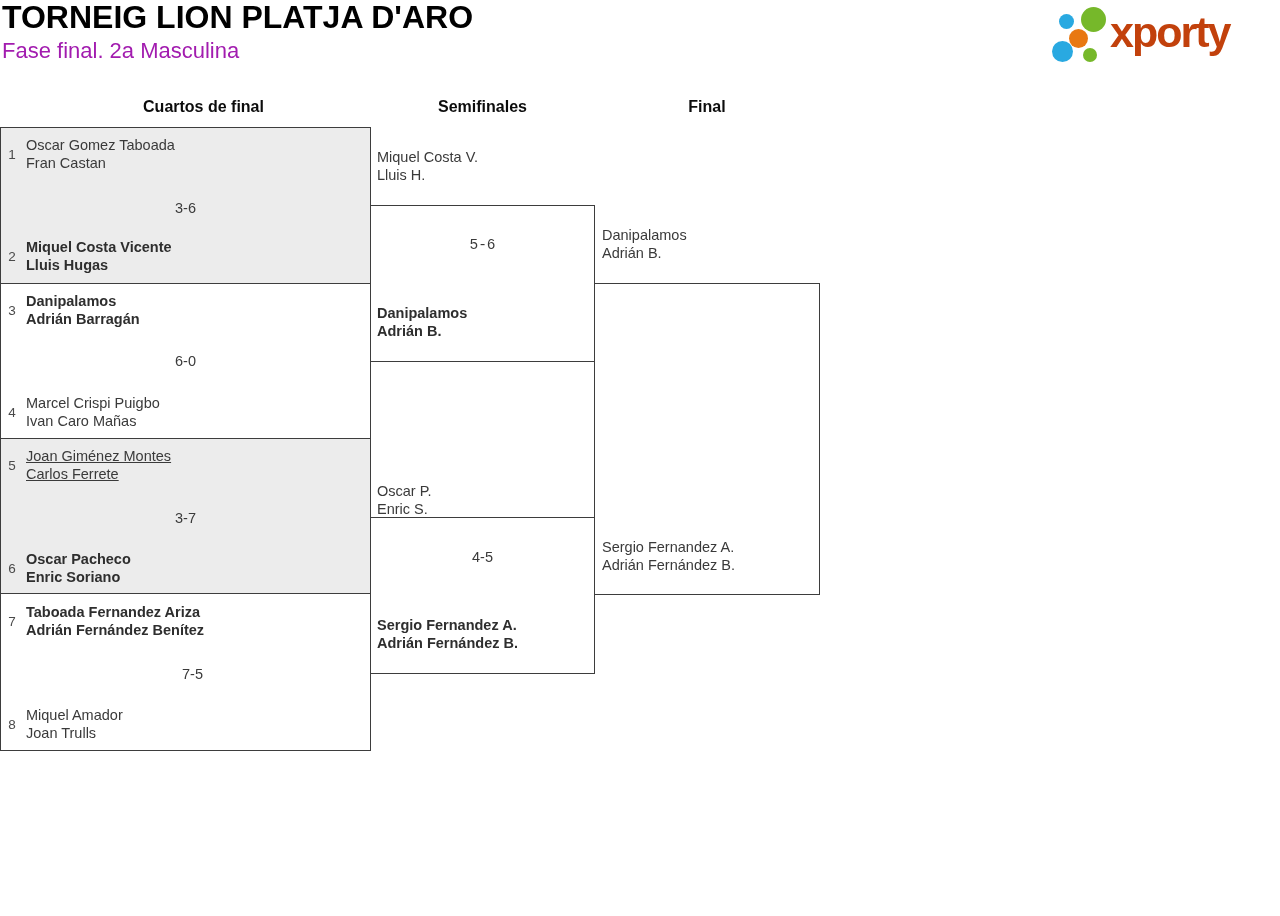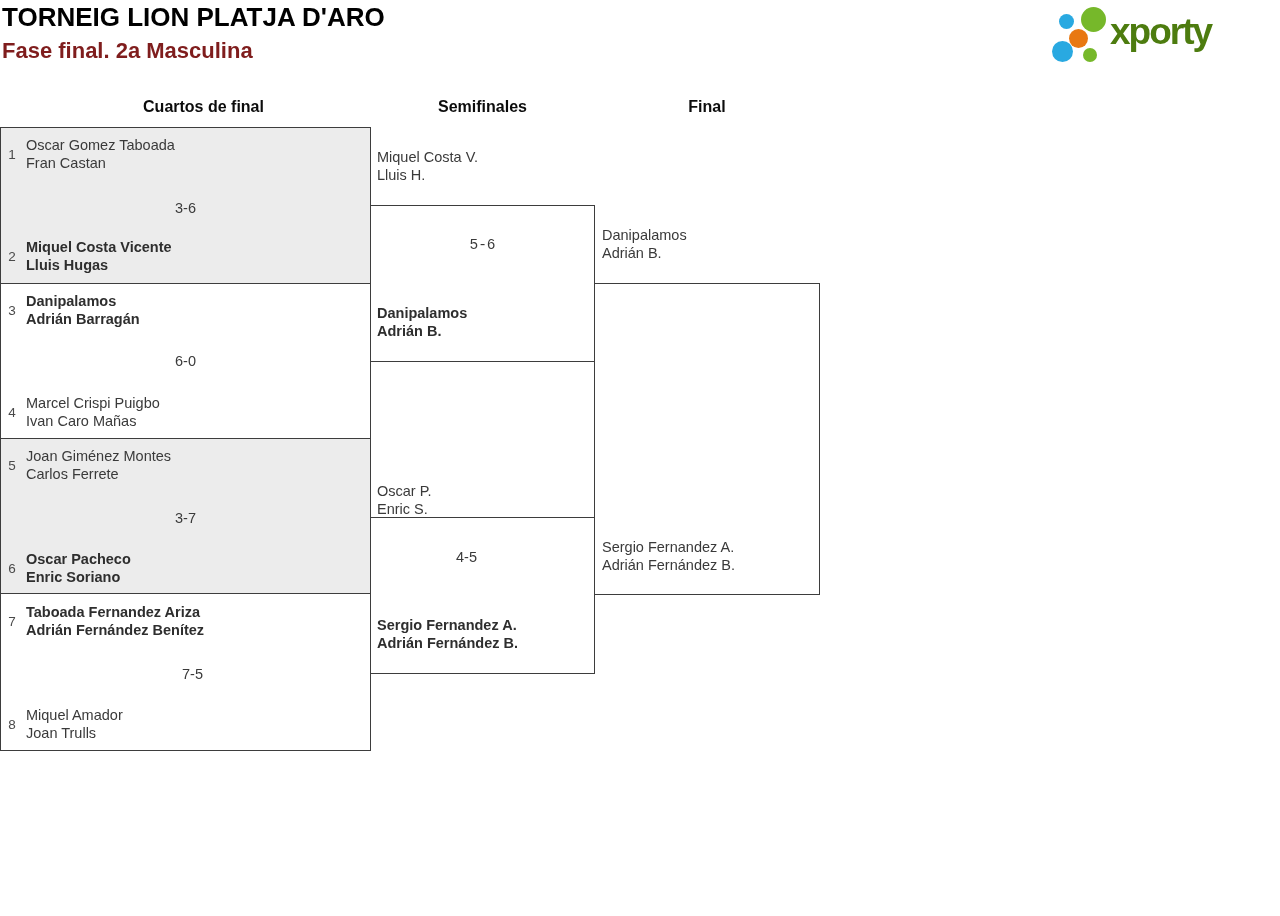--- a/index.html
+++ b/index.html
@@ -1,34 +1,34 @@
 <!DOCTYPE html>
 <html><head>
 <meta charset="utf-8">
 <style>
   html,body{margin:0;padding:0;}
   body{background:#fff;font-family:"Liberation Sans",sans-serif;}
   .stage{position:relative;width:1280px;height:916px;background:#ffffff;overflow:hidden;}
 
-  .title{position:absolute;left:2px;top:1px;font-size:26px;line-height:33px;font-weight:bold;color:#000;}
-  .subtitle{position:absolute;left:2px;top:37px;font-size:22px;line-height:28px;font-weight:bold;color:#7f1d1d;}
+  .title{position:absolute;left:2px;top:1px;font-size:32px;line-height:33px;font-weight:bold;color:#000;}
+  .subtitle{position:absolute;left:2px;top:37px;font-size:22px;line-height:28px;font-weight:normal;color:#a21caf;}
 
   .colhead{position:absolute;top:97px;font-size:16px;line-height:19px;font-weight:bold;color:#0c0c0c;text-align:center;}
 
   .mbox{position:absolute;border:1px solid #3d3d3d;box-sizing:border-box;background:transparent;}
   .shaded{background:#ececec;}
 
   .team{position:absolute;font-size:14.5px;line-height:18px;color:#3a3a3a;white-space:nowrap;}
   .team.winner{font-weight:bold;color:#2e2e2e;}
   .seed{position:absolute;width:18px;height:36px;display:flex;align-items:center;justify-content:center;font-size:13.5px;color:#4a4a4a;}
   .score{position:absolute;text-align:center;font-size:14.5px;line-height:18px;color:#3a3a3a;}
 
   .logo{position:absolute;left:1048px;top:2px;width:230px;height:72px;cursor:pointer;}
   .dot{position:absolute;border-radius:50%;}
-  .wordmark{position:absolute;left:62px;top:4px;font-size:37px;line-height:52px;font-weight:bold;letter-spacing:-2px;color:#4d7c0f;}
+  .wordmark{position:absolute;left:62px;top:4px;font-size:43px;line-height:52px;font-weight:bold;letter-spacing:-2px;color:#c2410c;}
 </style>
 </head>
 <body>
 
 <div class="stage">
 
   <div class="title">TORNEIG LION PLATJA D'ARO</div>
   <div class="subtitle">Fase final. 2a Masculina</div>
 
   <div class="logo">
@@ -71,21 +71,21 @@
       <div>Adrián Barragán</div>
   </div>
   <div class="score" style="left:0;top:352px;width:371px;">6-0</div>
   <div class="seed" style="left:3px;top:394px;">4</div>
   <div class="team" style="left:26px;top:394px;">
     <div>Marcel Crispi Puigbo</div>
       <div>Ivan Caro Mañas</div>
   </div>
 
   <div class="seed" style="left:3px;top:447px;">5</div>
-  <div class="team" style="left:26px;top:447px;">
+  <div class="team" style="left:26px;top:447px;text-decoration:underline;">
     <div>Joan Giménez Montes</div>
       <div>Carlos Ferrete</div>
   </div>
   <div class="score" style="left:0;top:509px;width:371px;">3-7</div>
   <div class="seed" style="left:3px;top:550px;">6</div>
   <div class="team winner" style="left:26px;top:550px;">
     <div>Oscar Pacheco</div>
       <div>Enric Soriano</div>
   </div>
 
@@ -108,21 +108,21 @@
   <div class="score" style="left:370px;top:236px;width:225px;font-family:Liberation Mono, monospace;">5-6</div>
   <div class="team winner" style="left:377px;top:304px;">
     <div>Danipalamos</div>
       <div>Adrián B.</div>
   </div>
 
   <div class="team" style="left:377px;top:460px;margin-top:22px;">
     <div>Oscar P.</div>
       <div>Enric S.</div>
   </div>
-  <div class="score" style="left:354px;top:548px;width:225px;">4-5</div>
+  <div class="score" style="left:370px;top:548px;width:225px;">4-5</div>
   <div class="team winner" style="left:377px;top:616px;">
     <div>Sergio Fernandez A.</div>
       <div>Adrián Fernández B.</div>
   </div>
 
   <div class="team" style="left:602px;top:226px;">
     <div>Danipalamos</div>
       <div>Adrián B.</div>
   </div>
   <div class="team" style="left:602px;top:538px;">

